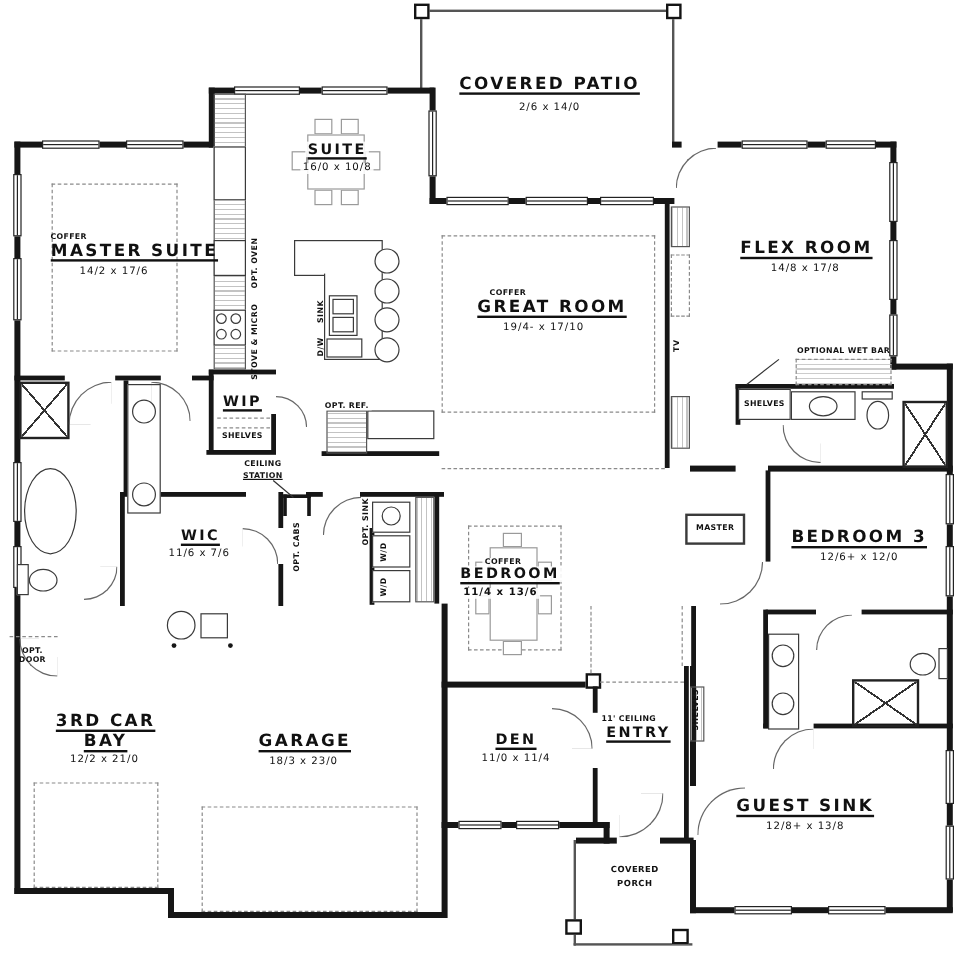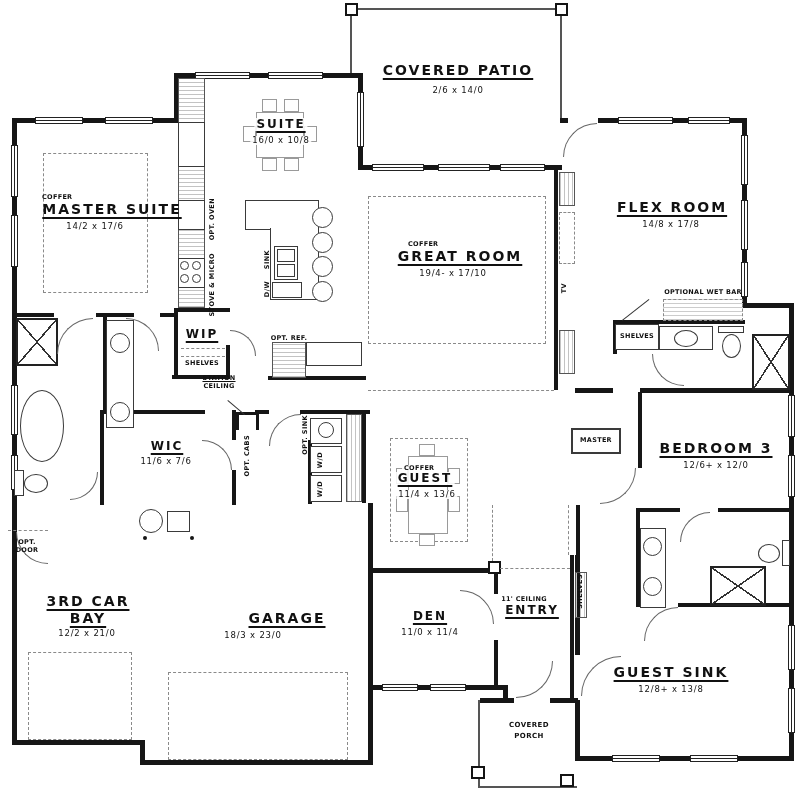--- a/index.html
+++ b/index.html
@@ -277,50 +277,50 @@
   <div class="t title ctr" style="left:672px;top:200px;">FLEX ROOM</div>
   <div class="t dims ctr" style="left:671px;top:220px;">14/8 x 17/8</div>
 
   <div class="t title md ctr bg" style="left:202px;top:328px;z-index:5;">WIP</div>
   <div class="t tiny ctr bg" style="left:202px;top:360px;z-index:5;">SHELVES</div>
 
   <div class="t title md ctr" style="left:167px;top:440px;">WIC</div>
   <div class="t dims ctr" style="left:166px;top:457px;">11/6 x 7/6</div>
 
   <div class="t tiny bg" style="left:402px;top:465px;z-index:5;">COFFER</div>
-  <div class="t title md ctr bg" style="left:425px;top:472px;z-index:5;">GUEST</div>
-  <div class="t dims ctr bg" style="left:427px;top:490px;z-index:5;">11/4 x 13/6</div>
+  <div class="t title md ctr bg" style="left:425px;top:472px;z-index:5;">BEDROOM</div>
+  <div class="t dims ctr bg" style="left:417px;top:490px;z-index:5;font-weight:bold;">11/4 x 13/6</div>
 
   <div class="t title ctr" style="left:716px;top:441px;">BEDROOM 3</div>
   <div class="t dims ctr" style="left:716px;top:461px;">12/6+ x 12/0</div>
 
   <div class="t title ctr" style="left:88px;top:594px;">3RD CAR</div>
   <div class="t title ctr" style="left:88px;top:611px;">BAY</div>
   <div class="t dims ctr" style="left:87px;top:629px;">12/2 x 21/0</div>
 
-  <div class="t title ctr" style="left:254px;top:611px;margin-left:33px;">GARAGE</div>
+  <div class="t title ctr" style="left:254px;top:611px;">GARAGE</div>
   <div class="t dims ctr" style="left:253px;top:631px;">18/3 x 23/0</div>
 
   <div class="t title md ctr" style="left:430px;top:610px;">DEN</div>
   <div class="t dims ctr" style="left:430px;top:628px;">11/0 x 11/4</div>
 
   <div class="t tiny ctr" style="left:524px;top:596px;">11' CEILING</div>
   <div class="t title md ctr" style="left:532px;top:604px;">ENTRY</div>
 
   <div class="t title ctr" style="left:671px;top:665px;">GUEST SINK</div>
   <div class="t dims ctr" style="left:671px;top:685px;">12/8+ x 13/8</div>
 
   <div class="t small ctr" style="left:529px;top:722px;">COVERED</div>
   <div class="t small ctr" style="left:529px;top:733px;">PORCH</div>
 
   <div class="t tiny ctr" style="left:703px;top:289px;">OPTIONAL WET BAR</div>
   <div class="t tiny ctr" style="left:637px;top:333px;z-index:5;">SHELVES</div>
   <div class="t tiny ctr" style="left:596px;top:437px;z-index:5;">MASTER</div>
   <div class="t tiny ctr" style="left:219px;top:383px;">CEILING</div>
-  <div class="t tiny ctr" style="left:219px;top:375px;text-decoration:underline;">STATION</div>
+  <div class="t tiny ctr" style="left:219px;top:393px;text-decoration:underline;">STATION</div>
   <div class="t tiny ctr bg" style="left:289px;top:335px;z-index:5;">OPT. REF.</div>
   <div class="t tiny ctr" style="left:27px;top:539px;">OPT.</div>
   <div class="t tiny ctr" style="left:27px;top:547px;">DOOR</div>
 
   <div class="vt" style="left:208px;top:198px;">OPT. OVEN</div>
   <div class="vt" style="left:208px;top:253px;">STOVE &amp; MICRO</div>
   <div class="vt" style="left:263px;top:250px;">SINK</div>
   <div class="vt" style="left:263px;top:281px;">D/W</div>
   <div class="vt" style="left:243px;top:435px;">OPT. CABS</div>
   <div class="vt" style="left:301px;top:415px;">OPT. SINK</div>

